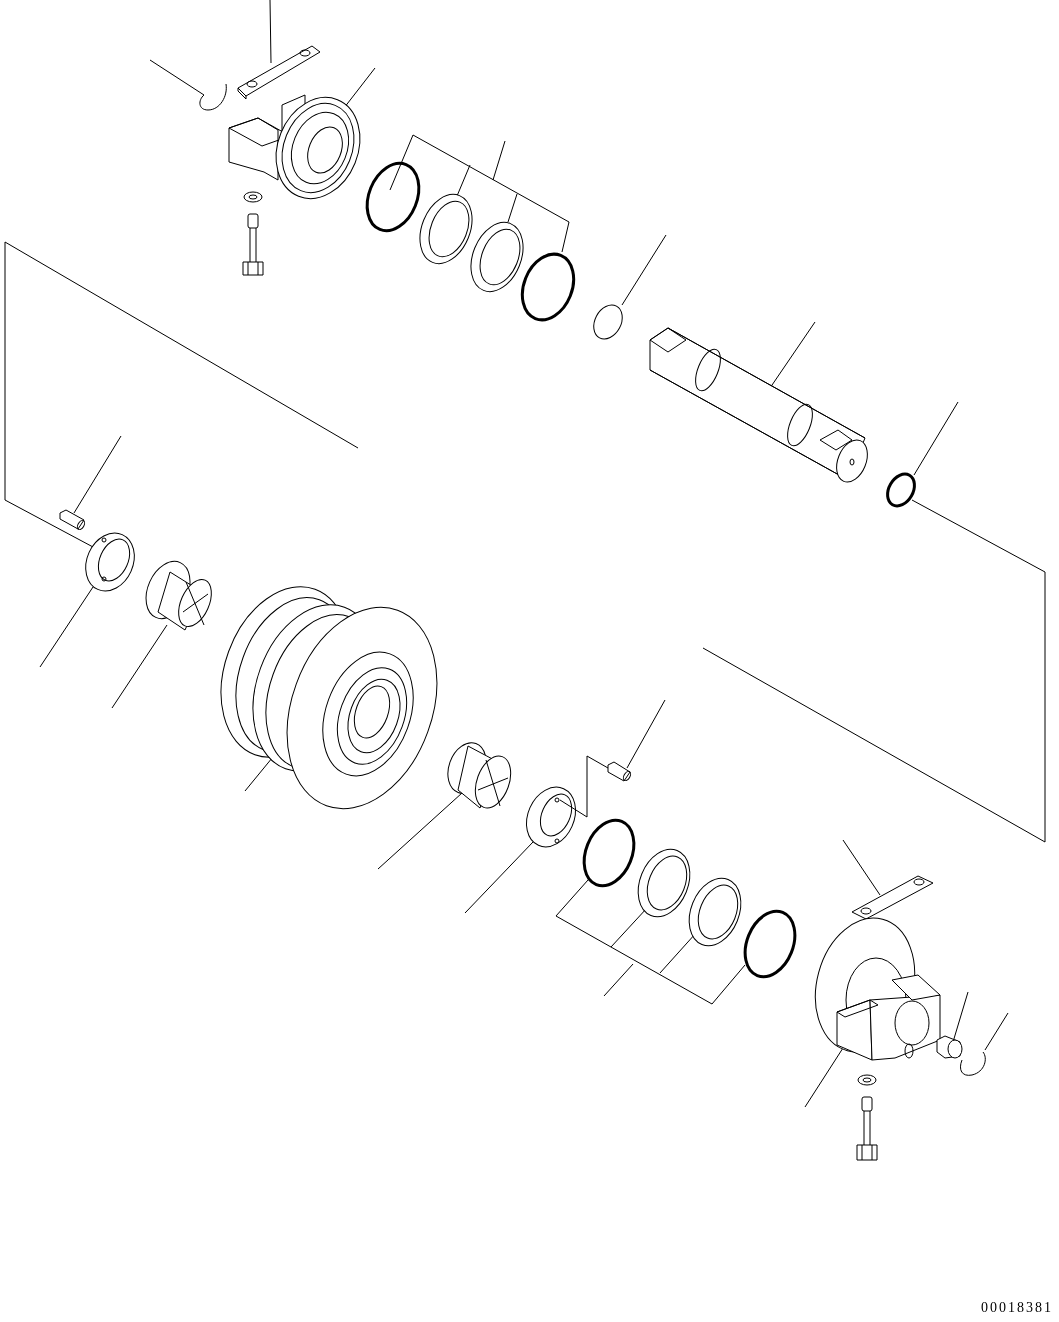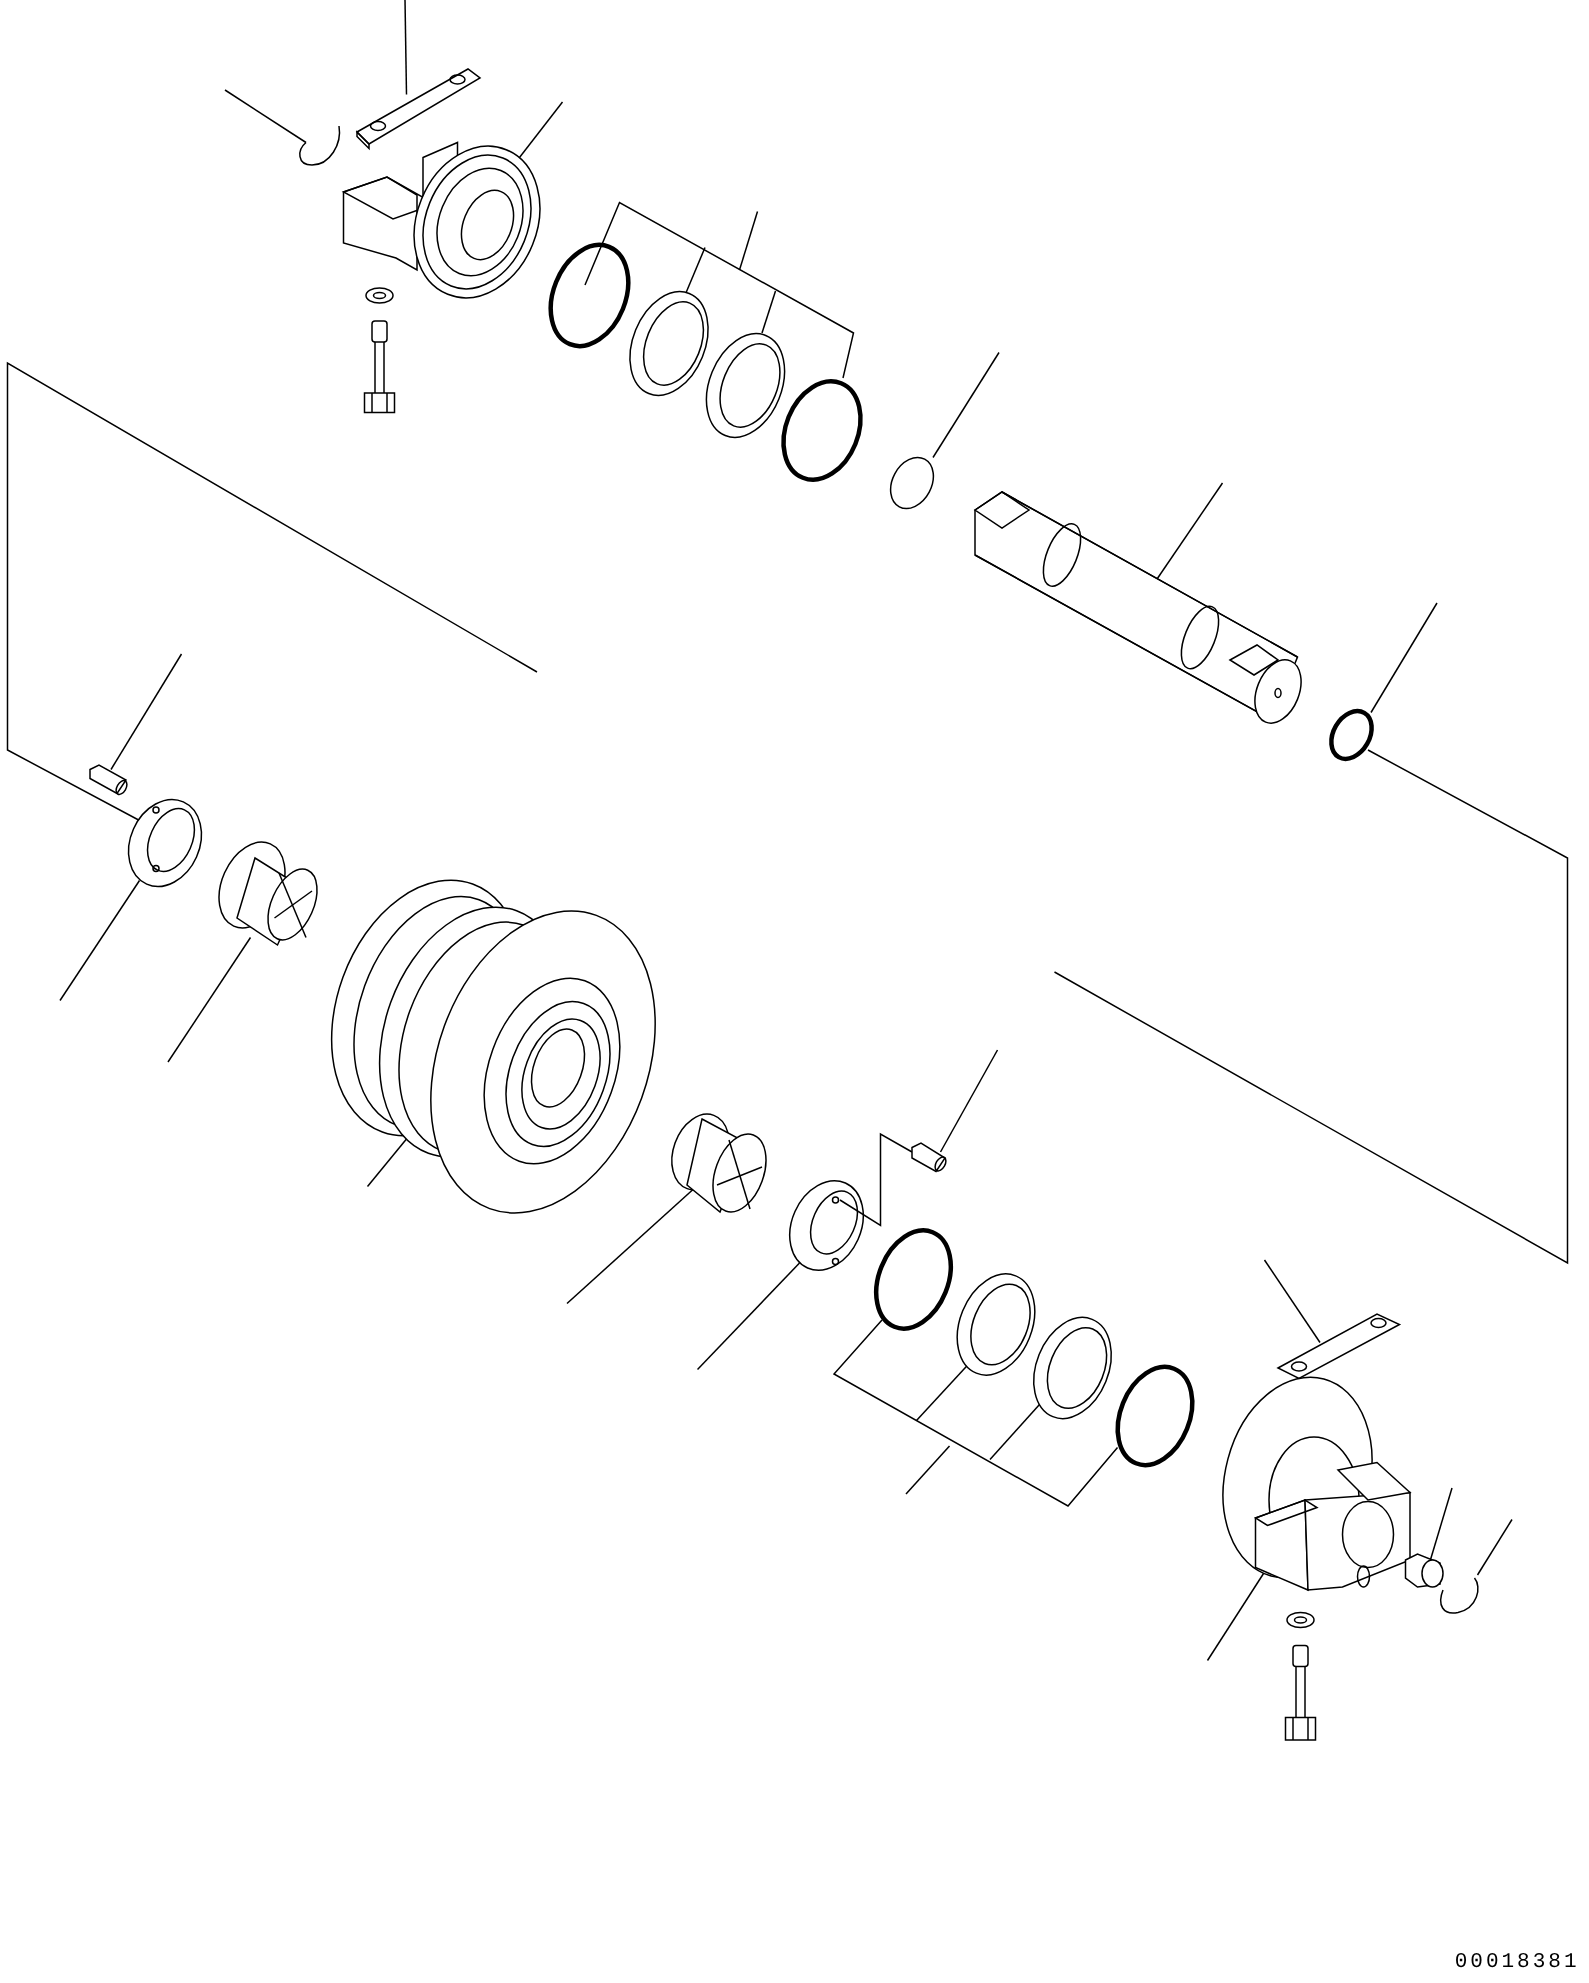--- a/index.html
+++ b/index.html
@@ -3,21 +3,21 @@
 <meta charset="utf-8">
 <style>
   html, body { margin:0; padding:0; background:#ffffff; }
   body { width:1059px; height:1322px; position:relative; overflow:hidden; }
   #diagram { position:absolute; left:0; top:0; width:1059px; height:1322px; }
   .ln { stroke:#000; stroke-width:1; fill:none; }
   .th { stroke:#000; stroke-width:3; fill:none; }
   .pt { stroke:#000; stroke-width:1; fill:#fff; }
   #drawing-id {
     position:absolute; right:6px; bottom:6px;
-    font-family:Liberation Mono, monospace; font-size:14px; letter-spacing:2px;
+    font-family:Liberation Serif, serif; font-size:14px; letter-spacing:2px;
     color:#000;
   }
 </style>
 </head>
 <body>
 
 <svg id="diagram" viewBox="0 0 1059 1322" xmlns="http://www.w3.org/2000/svg">
 
   <g>
     <polyline class="ln" points="358,448 5,242 5,500 108,555"></polyline>

